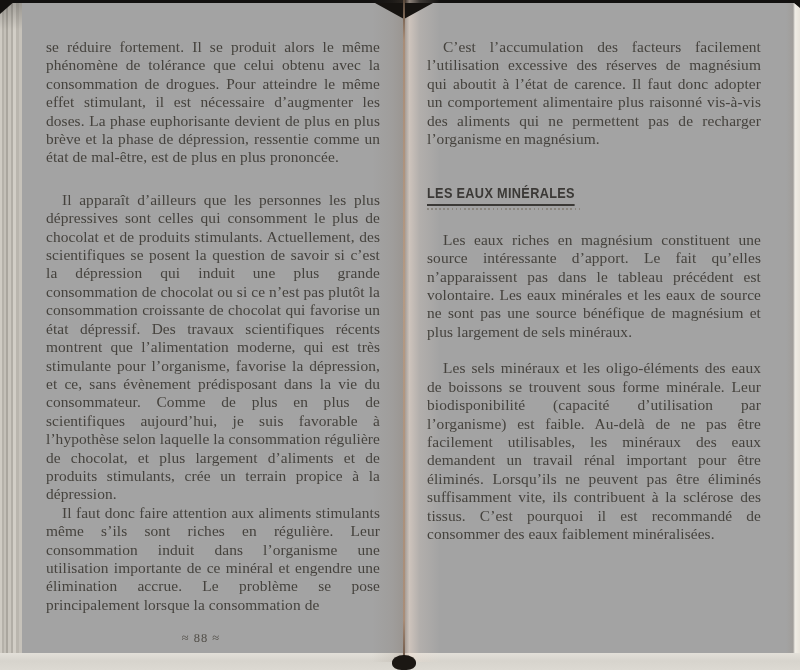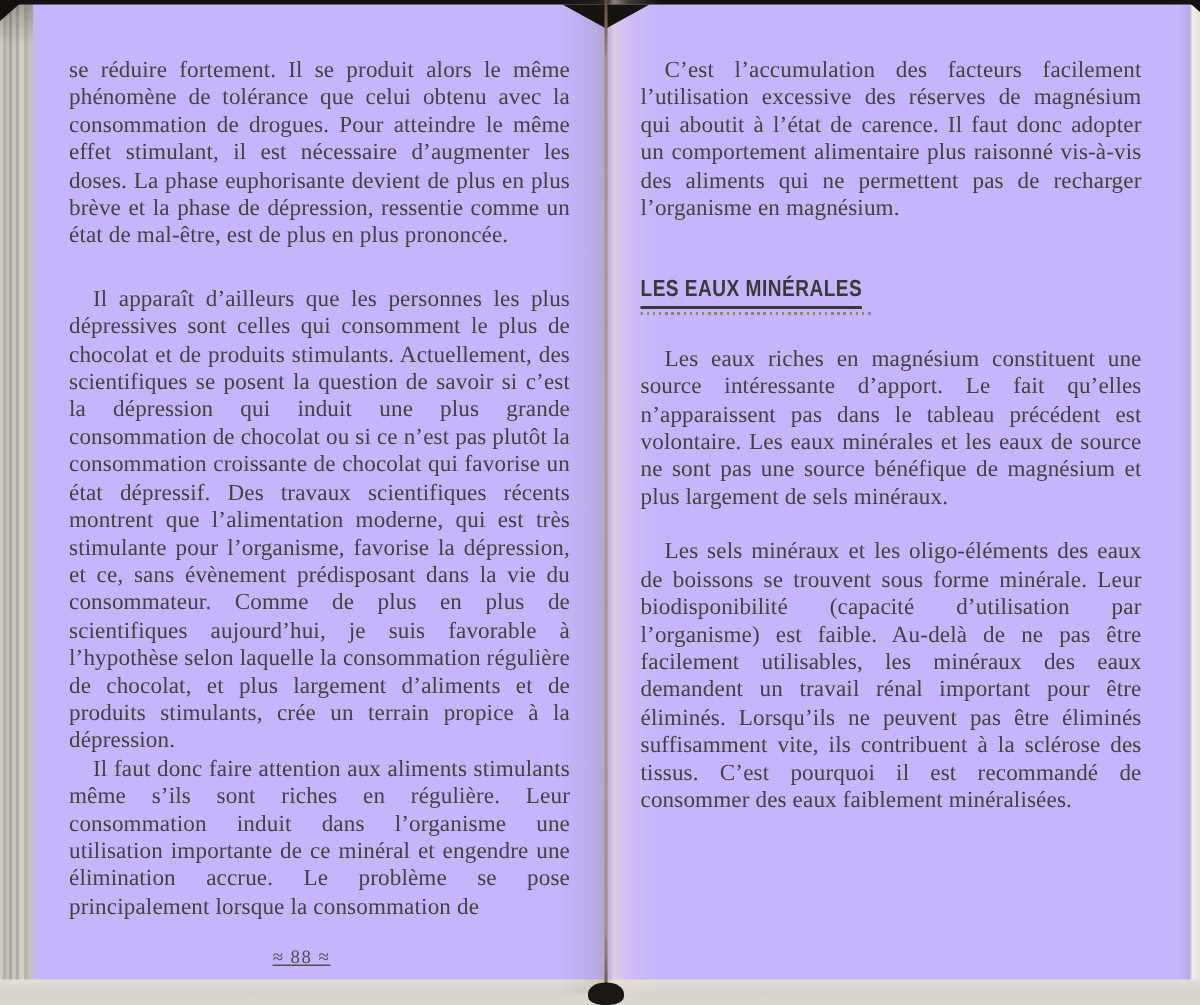--- a/index.html
+++ b/index.html
@@ -1,19 +1,19 @@
 <!DOCTYPE html>
 <html><head>
 <meta charset="utf-8">
 <style>
   html,body{margin:0;padding:0;}
   .scan{
     position:relative;
     width:800px;height:670px;
-    background:#c4b5fd;
+    background:#a3a3a3;
     overflow:hidden;
     font-family:"Liberation Serif","DejaVu Serif",serif;
   }
   
   .page-stack-left{
     position:absolute;left:0;top:0;width:22px;height:670px;
     background:
       linear-gradient(180deg, rgba(0,0,0,0.25) 0, rgba(0,0,0,0) 30px),
       repeating-linear-gradient(90deg,
         #cfcbc3 0 2px,#b5b1a9 2px 4px,#c4c0b8 4px 6px,#aaa69e 6px 8px,
@@ -91,21 +91,21 @@
     color:#3b3936;
     border-bottom:2px solid #3b3936;
     padding-bottom:1px;
   }
   .dotted-underline{
     height:2px;margin-top:2px;
     background-image:repeating-linear-gradient(90deg,#8a867f 0 2px,transparent 2px 5px);
   }
   .page-number{
     position:absolute;width:334px;text-align:center;
-    font-size:12.5px;color:#524f49;letter-spacing:1px;text-decoration:underline;
+    font-size:12.5px;color:#524f49;letter-spacing:1px;
   }
   .pn-left{left:34px;top:631px;}
   .pn-right{left:427px;top:635px;}
 </style>
 </head>
 <body>
 
 <div class="scan">
 
   <div class="page-stack-left"></div>

